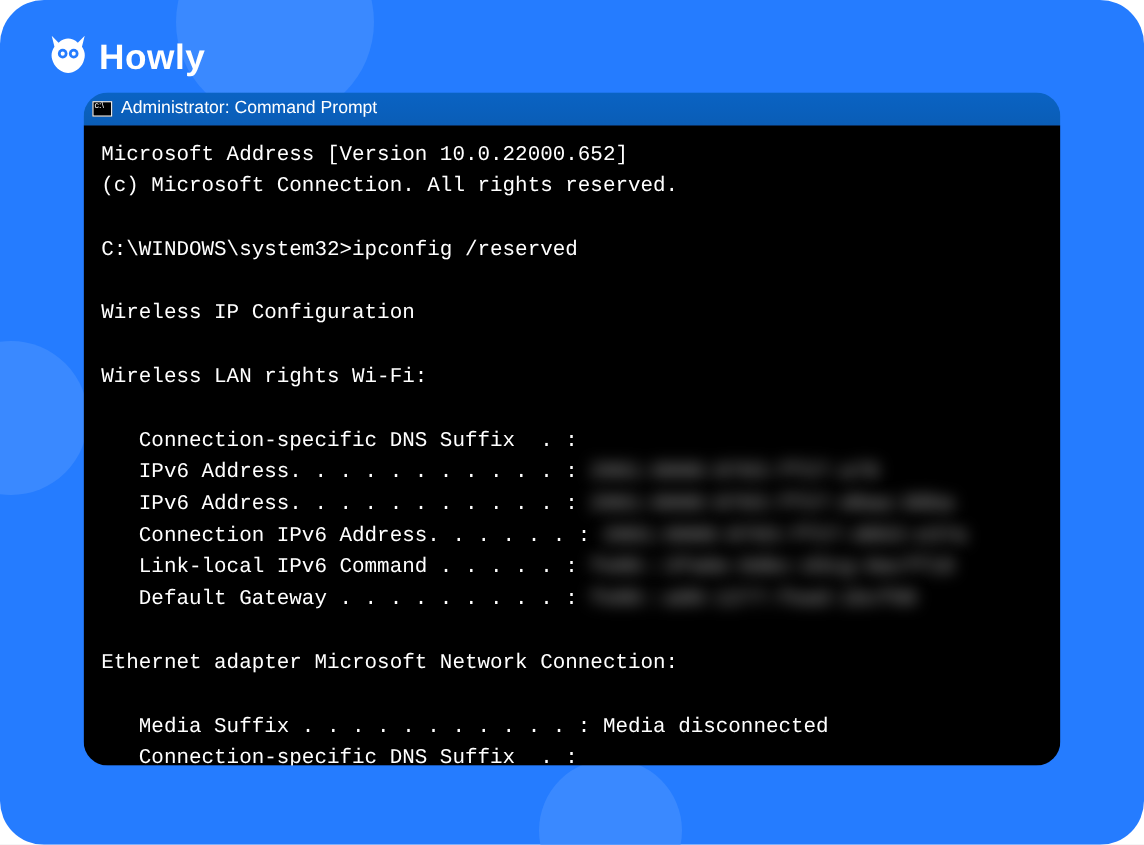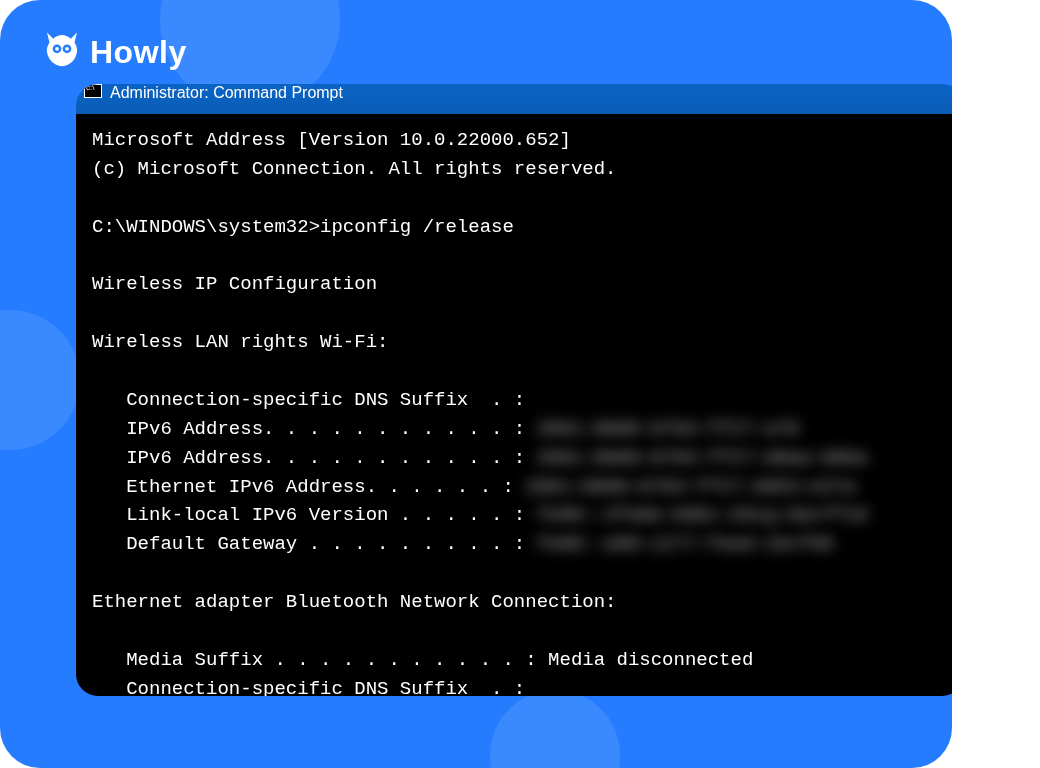--- a/index.html
+++ b/index.html
@@ -1,27 +1,27 @@
 <!DOCTYPE html>
 <html><head>
 <meta charset="utf-8">
 <style>
   html,body{margin:0;padding:0;width:1040px;height:768px;overflow:hidden;font-family:Arial,Helvetica,sans-serif;background:#fff}
-  .outer{width:952px;height:768px;background:#257cff;border-radius:40px;position:relative;overflow:hidden;box-sizing:border-box}
+  .outer{width:1040px;height:768px;background:#257cff;border-radius:40px;position:relative;overflow:hidden;box-sizing:border-box}
   .bg-circle{position:absolute;border-radius:50%;background:#3a89ff}
   .bg-circle.c1{width:180px;height:180px;left:160px;top:-70px}
   .bg-circle.c2{width:140px;height:140px;left:-60px;top:310px}
   .bg-circle.c3{width:130px;height:130px;left:490px;top:690px}
   
   .logo{position:absolute;left:42px;top:30px;display:flex;align-items:center;color:#fff;z-index:5}
   .logo-text{font-size:32px;font-weight:700;margin-left:8px;letter-spacing:0.5px}
   .logo svg{width:40px;height:40px}
   
   .window{position:absolute;left:76px;top:84px;width:888px;height:612px;border-radius:22px;overflow:hidden;box-shadow:none}
-  .titlebar{height:30px;background:linear-gradient(180deg,#0a63c4,#0a5db6);display:flex;align-items:flex-start;padding-left:8px;color:#fff;font-family:"Segoe UI",Arial,sans-serif;font-size:16px}
+  .titlebar{height:30px;background:linear-gradient(180deg,#0a63c4,#0a5db6);display:flex;align-items:center;padding-left:8px;color:#fff;font-family:"Segoe UI",Arial,sans-serif;font-size:16px}
   .title-icon{width:18px;height:14px;background:#000;border:1px solid #fff;margin-right:8px;position:relative;box-sizing:border-box}
   .title-icon::before{content:"c:\\";position:absolute;left:1px;top:-1px;font-size:8px;color:#fff;line-height:1}
   .term{background:#000;color:#fff;font-family:Consolas,"Courier New",monospace;font-size:19px;line-height:1.52;padding:12px 16px 14px 16px;height:calc(100% - 30px);box-sizing:border-box;position:relative;white-space:pre}
   .blur{filter:blur(7px);color:#b9b9b9;display:inline-block;vertical-align:baseline}
   .row{white-space:pre}
 </style>
 </head>
 <body>
 
 <div class="outer">
@@ -43,33 +43,33 @@
   </div>
 
   <div class="window">
     <div class="titlebar">
       <div class="title-icon"></div>
       <span>Administrator: Command Prompt</span>
     </div>
     <div class="term"><span class="row">Microsoft Address [Version 10.0.22000.652]</span>
 <span class="row">(c) Microsoft Connection. All rights reserved.</span>
 
-<span class="row"><span>C:\WINDOWS\system32&gt;</span><span>ipconfig /release</span></span>
+<span class="row"><span>C:\WINDOWS\system32&gt;</span><span>ipconfig /reserved</span></span>
 
 <span class="row">Wireless IP Configuration</span>
 
 <span class="row">Wireless LAN rights Wi-Fi:</span>
 
 <span class="row">   Connection-specific DNS Suffix  . :</span>
 <span class="row"><span>   IPv6 Address. . . . . . . . . . . :</span> <span class="blur">2001:0000:0703:ff27:a70</span></span>
 <span class="row"><span>   IPv6 Address. . . . . . . . . . . :</span> <span class="blur">2001:0000:0703:ff27:d0aa:00ba</span></span>
-<span class="row"><span>   Ethernet IPv6 Address. . . . . . :</span> <span class="blur">2001:0000:0703:ff27:d053:e37a</span></span>
-<span class="row"><span>   Link-local IPv6 Version . . . . . :</span> <span class="blur">fe80::3fa0e:0dbc:d3cg:0acff10</span></span>
+<span class="row"><span>   Connection IPv6 Address. . . . . . :</span> <span class="blur">2001:0000:0703:ff27:d053:e37a</span></span>
+<span class="row"><span>   Link-local IPv6 Command . . . . . :</span> <span class="blur">fe80::3fa0e:0dbc:d3cg:0acff10</span></span>
 <span class="row"><span>   Default Gateway . . . . . . . . . :</span> <span class="blur">fe80::a00:1277:fead:1bcf90</span></span>
 
-<span class="row">Ethernet adapter Bluetooth Network Connection:</span>
+<span class="row">Ethernet adapter Microsoft Network Connection:</span>
 
 <span class="row">   Media Suffix . . . . . . . . . . . : Media disconnected</span>
 <span class="row">   Connection-specific DNS Suffix  . :</span>
 
 </div>
   </div>
 </div>
 
 </body></html>

